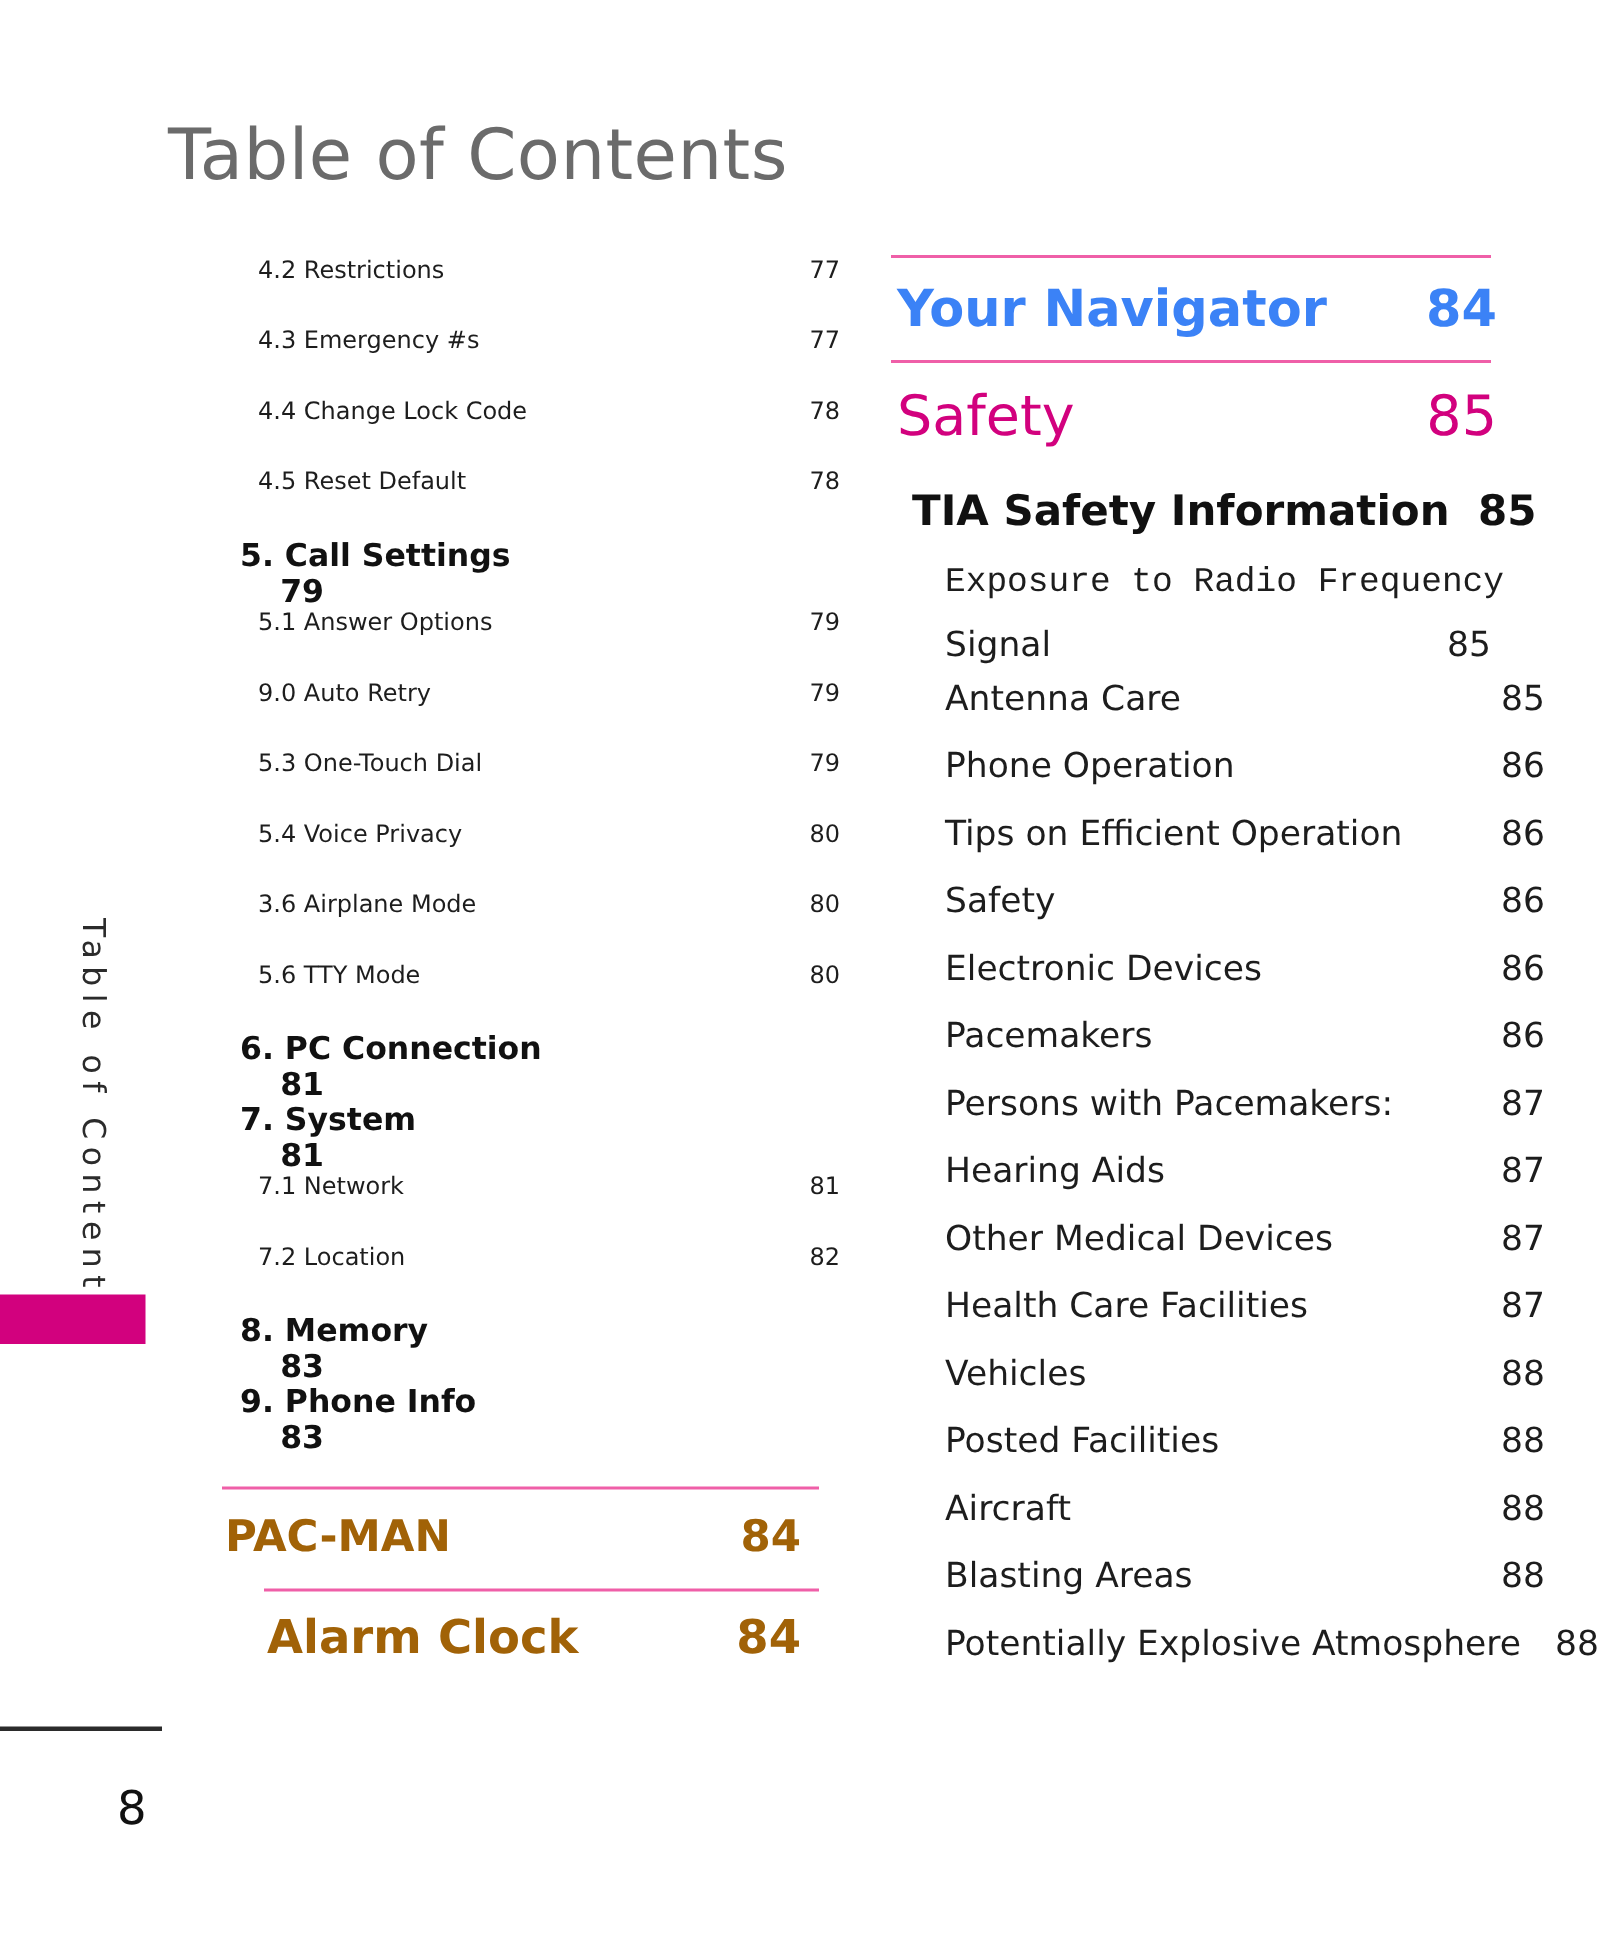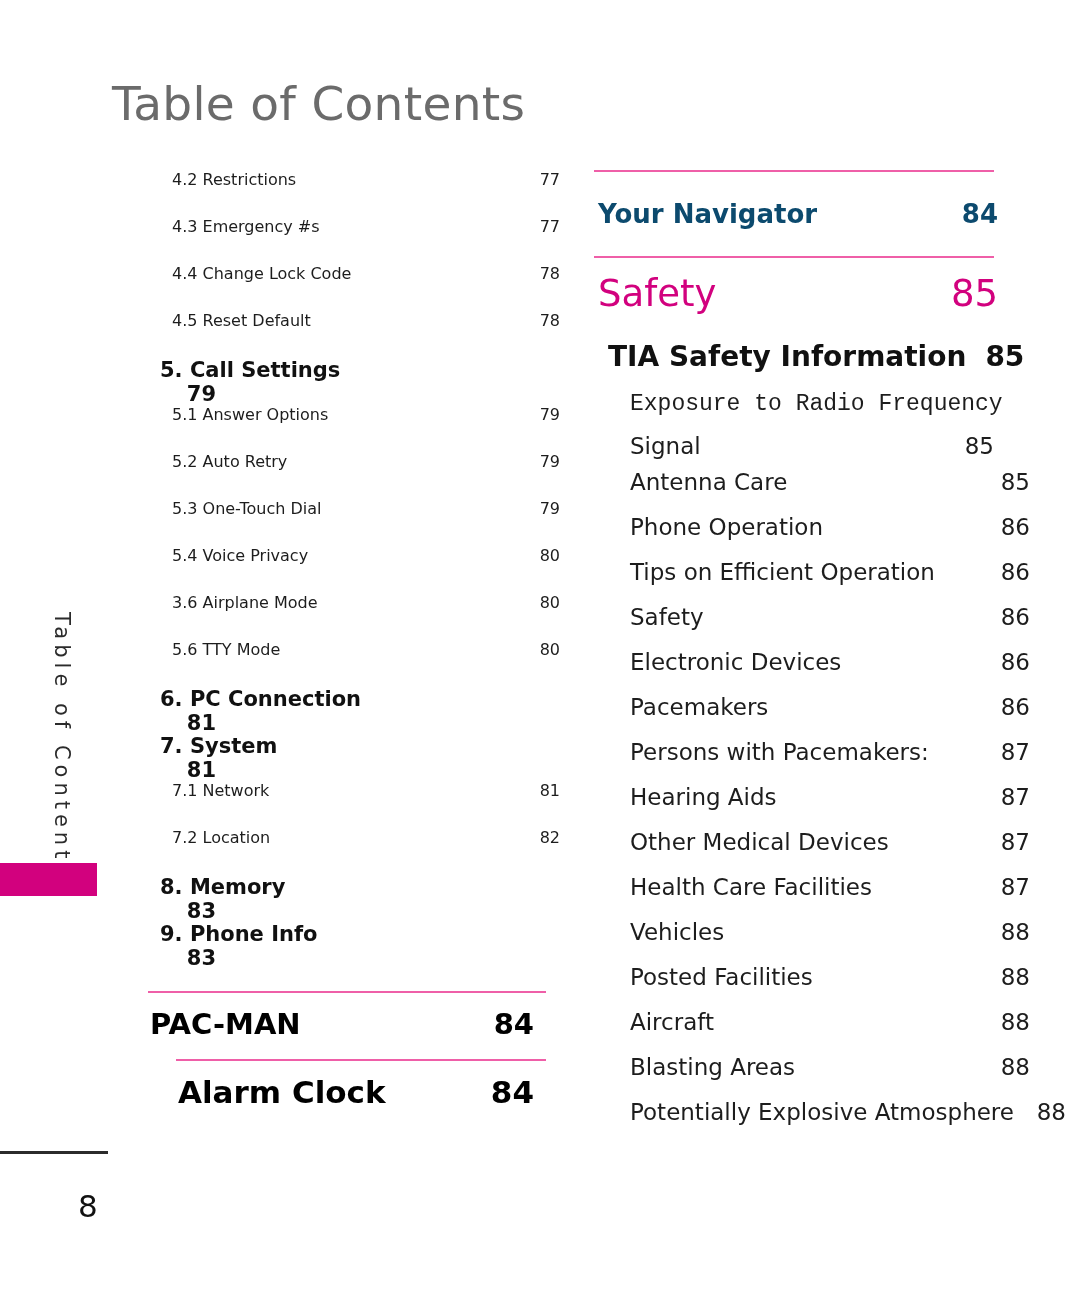--- a/index.html
+++ b/index.html
@@ -101,21 +101,21 @@
   }
   .lvl1 .toc-page { width: 56px; padding-right: 4px; }
 
   
   .pink-rule {
     height: 0;
     border-top: 2.5px solid #ef5fa8;
     margin: 0;
   }
   .pink-section {
-    color: #000000;
+    color: #a16207;
     font-family: "DejaVu Sans", sans-serif;
   }
   .pink-section .toc-row { align-items: baseline; }
 
   #pacman-block     { margin-top: 22px; }
   #pacman-row {
     font-size: 29px;
     font-weight: 700;
     height: 62px;
     padding-left: 2px;
@@ -128,24 +128,24 @@
     font-size: 31px;
     font-weight: 700;
     height: 62px;
     padding-left: 2px;
     align-items: center;
   }
   #alarm-row .toc-page { width: 64px; text-align: right; padding-right: 14px; }
 
   
   #navigator-row {
-    font-size: 26px;
+    font-size: 34px;
     font-weight: 700;
-    color: #0c4a6e;
-    height: 84px;
+    color: #3b82f6;
+    height: 68px;
     align-items: center;
     padding-left: 4px;
     font-family: "DejaVu Sans", sans-serif;
   }
   #navigator-row .toc-page { width: 60px; text-align: right; }
 
   #safety-row {
     font-size: 37px;
     font-weight: 400;
     color: #d2017e;
@@ -237,21 +237,21 @@
       </div>
       <div class="toc-row lvl1">
         <span class="toc-label">5. Call Settings</span>
         <span class="toc-page">79</span>
       </div>
       <div class="toc-row lvl2">
         <span class="toc-label">5.1 Answer Options</span>
         <span class="toc-page">79</span>
       </div>
       <div class="toc-row lvl2">
-        <span class="toc-label">5.2 Auto Retry</span>
+        <span class="toc-label">9.0 Auto Retry</span>
         <span class="toc-page">79</span>
       </div>
       <div class="toc-row lvl2">
         <span class="toc-label">5.3 One-Touch Dial</span>
         <span class="toc-page">79</span>
       </div>
       <div class="toc-row lvl2">
         <span class="toc-label">5.4 Voice Privacy</span>
         <span class="toc-page">80</span>
       </div>

